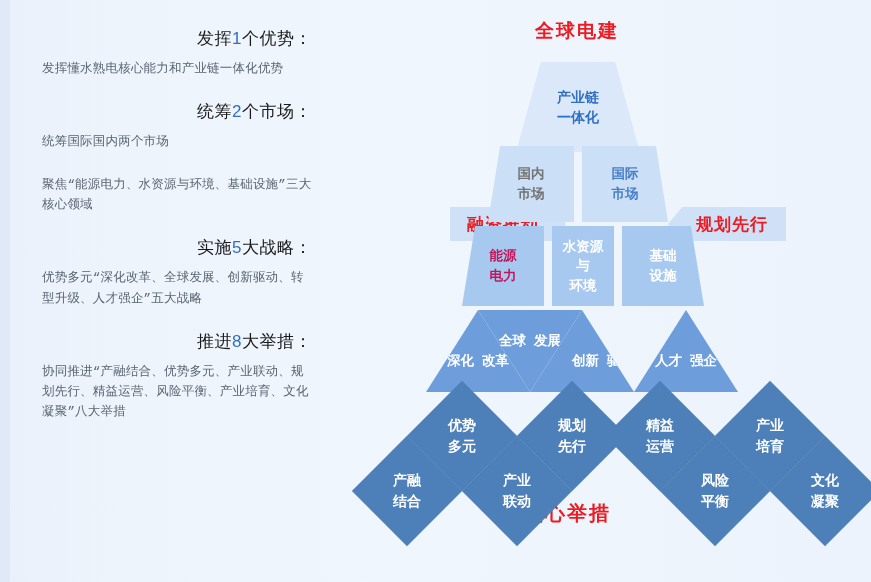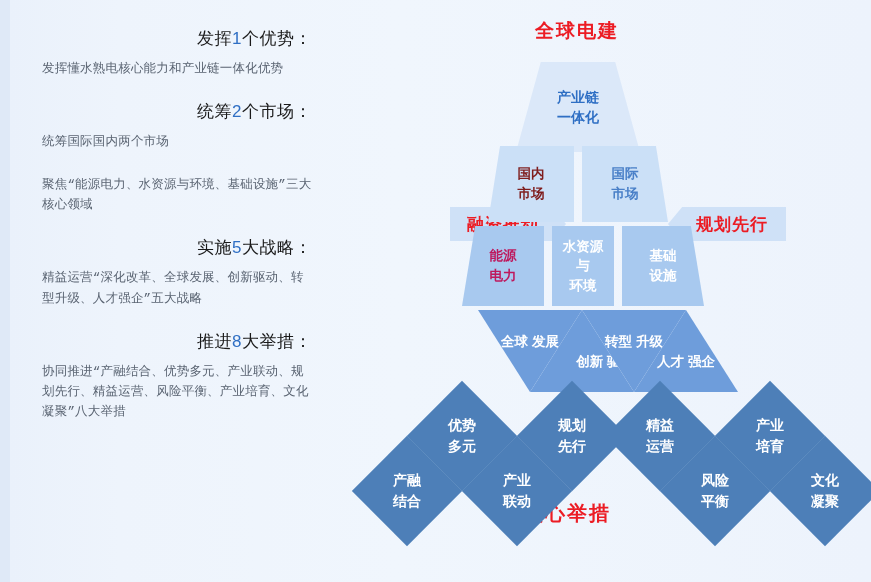--- a/index.html
+++ b/index.html
@@ -58,21 +58,21 @@
   
   #t1{
     left:196px;top:52px;width:124px;height:90px;
     background:#dbe8f9;color:#2f6fc4;font-size:14px;
     clip-path:polygon(20% 0%,80% 0%,100% 100%,0% 100%);
     margin-top:10px;
   }
   
   #t2a{
     left:168px;top:146px;width:86px;height:76px;
-    background:#cbe0f7;color:#7f1d1d;font-size:13.5px;
+    background:#cbe0f7;color:#737373;font-size:13.5px;
     clip-path:polygon(14% 0%,100% 0%,100% 100%,0% 100%);
   }
   #t2b{
     left:262px;top:146px;width:86px;height:76px;
     background:#cbe0f7;color:#4a80c8;font-size:13.5px;
     clip-path:polygon(0% 0%,86% 0%,100% 100%,0% 100%);
   }
   
   #t3a{
     left:142px;top:226px;width:82px;height:80px;
@@ -88,21 +88,21 @@
     left:302px;top:226px;width:82px;height:80px;
     background:#a8c9ef;color:#ffffff;font-size:13.5px;
     clip-path:polygon(0% 0%,84% 0%,100% 100%,0% 100%);
   }
 
   
   .tri{
     position:absolute;width:104px;height:82px;
     background:#6e9ddb;color:#fff;font-weight:bold;font-size:13.5px;
     display:flex;flex-direction:column;
-    align-items:center;justify-content:center;line-height:1.5;
+    align-items:center;justify-content:center;line-height:1.5;font-family:Liberation Mono, monospace;
   }
   .tri.up{clip-path:polygon(50% 0%,100% 100%,0% 100%);}
   .tri.down{clip-path:polygon(0% 0%,100% 0%,50% 100%);}
   .tri.up .tx{transform:translateY(11px);}
   .tri.down .tx{transform:translateY(-9px);}
   #r4a{left:106px;top:310px;}
   #r4b{left:158px;top:310px;}
   #r4c{left:210px;top:310px;align-items:flex-end;}
   #r4d{left:262px;top:310px;}
   #r4e{left:314px;top:310px;}
@@ -164,21 +164,21 @@
       <div class="b-head"><span>统筹</span><span class="num">2</span><span>个市场：</span></div>
       <div class="b-body">统筹国际国内两个市场</div>
     </div>
 
     <div class="block">
       <div class="b-body">聚焦“能源电力、水资源与环境、基础设施”三大核心领域</div>
     </div>
 
     <div class="block">
       <div class="b-head"><span>实施</span><span class="num">5</span><span>大战略：</span></div>
-      <div class="b-body">精益运营“深化改革、全球发展、创新驱动、转型升级、人才强企”五大战略</div>
+      <div class="b-body">优势多元“深化改革、全球发展、创新驱动、转型升级、人才强企”五大战略</div>
     </div>
 
     <div class="block">
       <div class="b-head"><span>推进</span><span class="num">8</span><span>大举措：</span></div>
       <div class="b-body">协同推进“产融结合、优势多元、产业联动、规划先行、精益运营、风险平衡、产业培育、文化凝聚”八大举措</div>
     </div>
 
   </div>
 
   <div class="pyramid">
@@ -210,38 +210,38 @@
     <div class="trap" id="t3c">
       <span>基础</span>
       <span>设施</span>
     </div>
     <div class="trap" id="t3b">
       <span>水资源</span>
       <span>与</span>
       <span>环境</span>
     </div>
 
+    <div class="tri up" id="r4a">
+      <div class="tx">
+        <span>深化</span>
+        <span>改革</span>
+      </div>
+    </div>
     <div class="tri down" id="r4b">
       <div class="tx">
         <span>全球</span>
         <span>发展</span>
       </div>
     </div>
     <div class="tri up" id="r4c">
       <div class="tx">
         <span>创新</span>
         <span>驱动</span>
       </div>
     </div>
-    <div class="tri down" id="r4d">
-      <div class="tx">
-        <span>转型</span>
-        <span>升级</span>
-      </div>
-    </div>
     <div class="tri up" id="r4e">
       <div class="tx">
         <span>人才</span>
         <span>强企</span>
       </div>
     </div>
 
     <div class="dia" id="d1">
       <div class="dtx">
         <span>产融</span>

